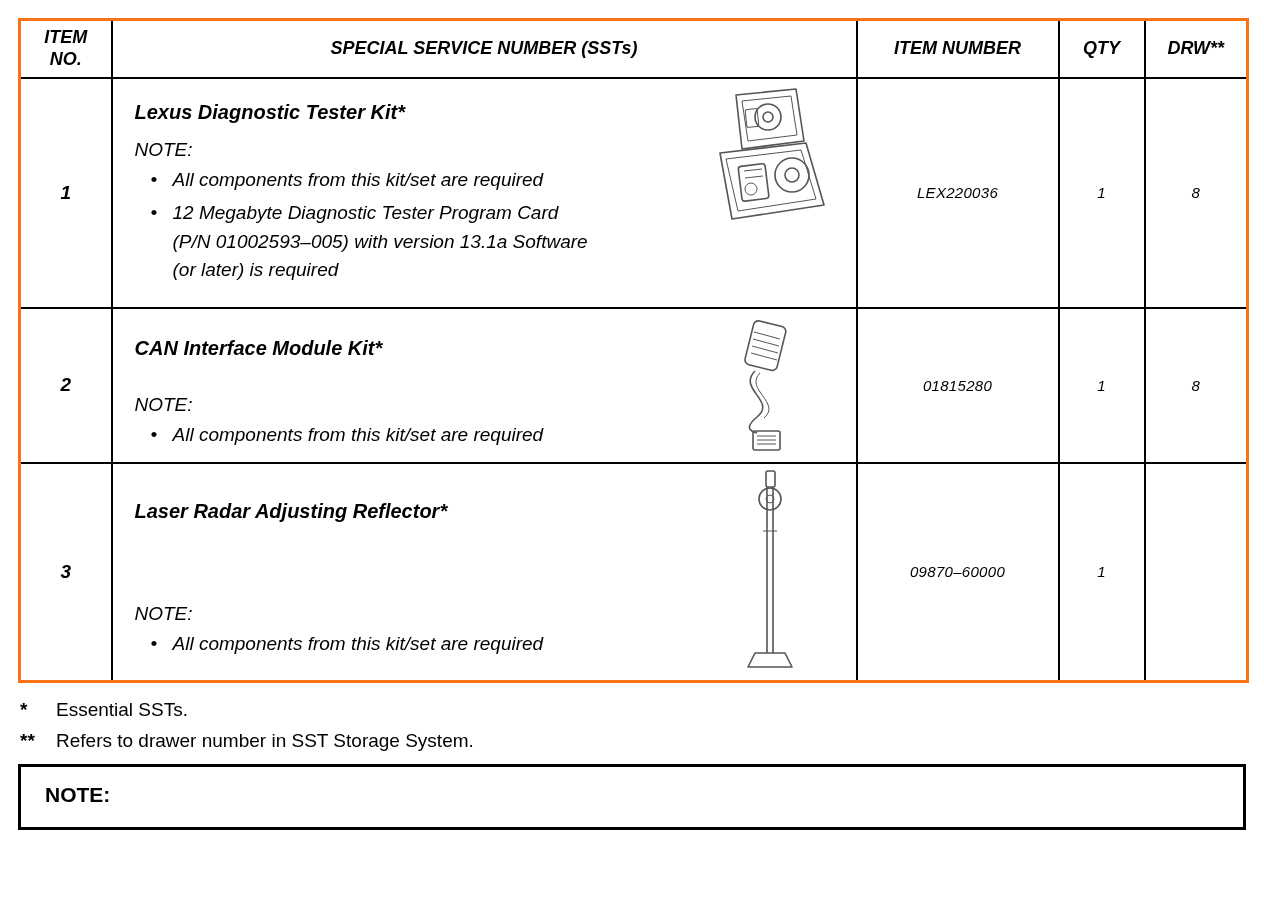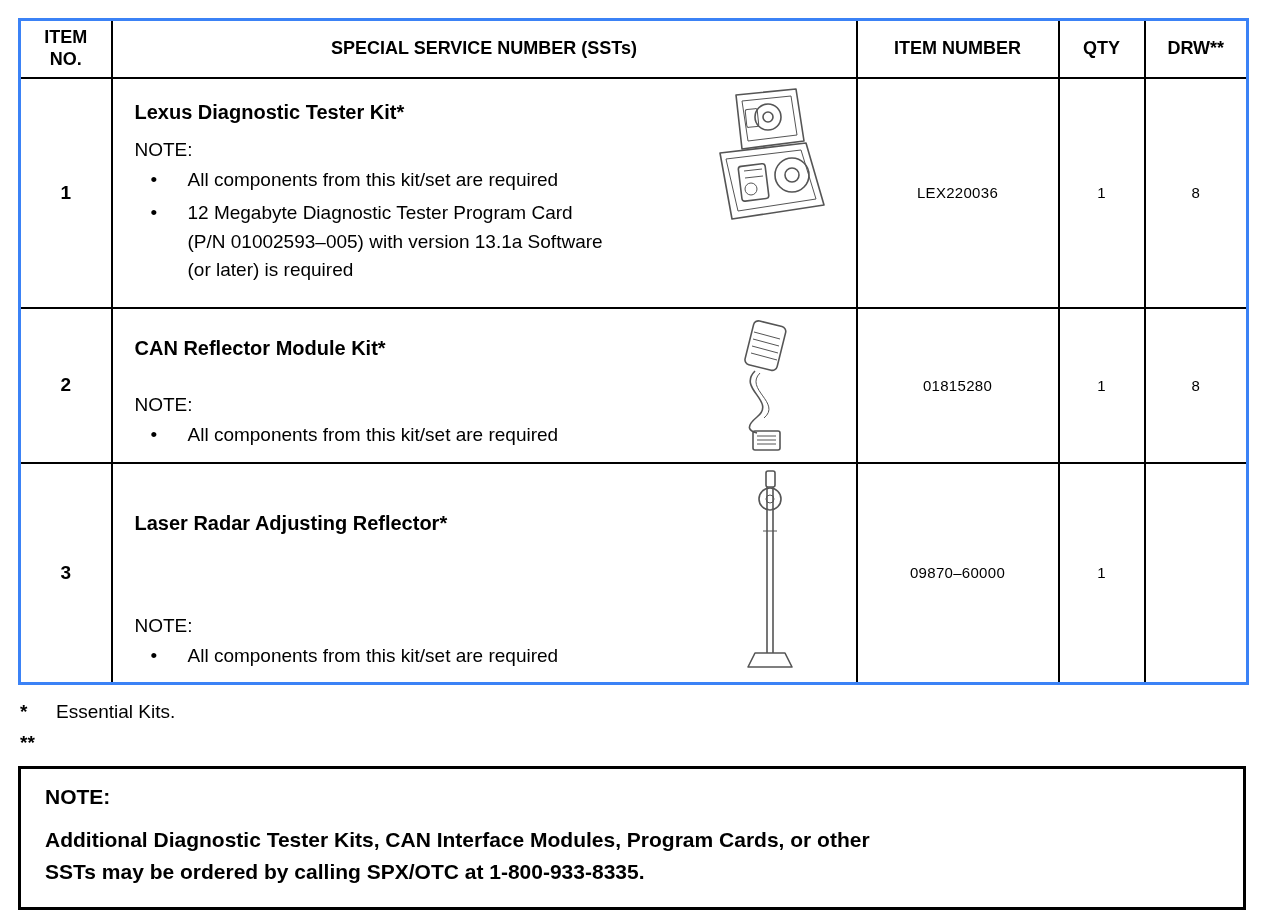--- a/index.html
+++ b/index.html
@@ -11,21 +11,22 @@
     color: #000;
     overflow: hidden;
   }
   .page { padding: 18px 18px 0 18px; }
 
   
   table.sst {
     border-collapse: collapse;
     table-layout: fixed;
     width: 1228px;
-    border: 3px solid #3b82f6;
+    border: 3px solid #f97316;
+    font-style: italic;
   }
   .sst th, .sst td { border: 2px solid #000; }
 
   .sst thead th {
     height: 58px;
     font-size: 18px;
     font-weight: bold;
     text-align: center;
     vertical-align: middle;
     line-height: 1.2;
@@ -51,27 +52,27 @@
   }
 
   tr.r1 { height: 230px; }
   tr.r2 { height: 155px; }
   tr.r3 { height: 219px; }
 
   .title { font-size: 20px; font-weight: bold; }
   .note-label { font-size: 19px; }
   .bullet { display: flex; font-size: 19px; line-height: 1.5; margin-top: 5px; }
   .bullet .bm { flex: none; width: 22px; margin-left: 16px; }
-  .bullet .bt { white-space: pre-line; padding-right: 160px; margin-left: 15px; }
+  .bullet .bt { white-space: pre-line; padding-right: 160px; }
 
   tr.r1 .title { margin-top: 22px; }
   tr.r1 .note-label { margin-top: 15px; }
   tr.r2 .title { margin-top: 28px; }
   tr.r2 .note-label { margin-top: 34px; }
-  tr.r3 .title { margin-top: 48px; }
+  tr.r3 .title { margin-top: 36px; }
   tr.r3 .note-label { margin-top: 80px; }
 
   
   .tool-image { position: absolute; }
   .img-kit       { left: 585px; top: 8px;  width: 138px; height: 152px; }
   .img-module    { left: 606px; top: 10px; width: 88px;  height: 136px; }
   .img-reflector { left: 630px; top: 5px;  width: 56px;  height: 208px; }
   .tool-image svg { width: 100%; height: 100%; display: block; }
 
   
@@ -155,21 +156,21 @@
           </div>
         </td>
         <td class="c-part">LEX220036</td>
         <td class="c-qty">1</td>
         <td class="c-drw">8</td>
       </tr>
 
       <tr class="r2">
         <td class="c-item">2</td>
         <td class="c-sst">
-          <div class="title">CAN Reflector Module Kit*</div>
+          <div class="title">CAN Interface Module Kit*</div>
           <div class="note-label">NOTE:</div>
           <div class="bullet">
             <span class="bm">•</span>
             <span class="bt">All components from this kit/set are required</span>
           </div>
           <div class="tool-image img-module">
             <svg viewBox="0 0 88 136" xmlns="http://www.w3.org/2000/svg">
               <g fill="none" stroke="#555" stroke-width="1.6" stroke-linejoin="round">
                 <rect x="30" y="4" width="33" height="45" rx="5" transform="rotate(14 46 26)"></rect>
                 <path d="M35 13 l26 7 M34 20 l26 7 M33 27 l26 7 M32 34 l26 7" stroke-width="1"></path>
@@ -212,26 +213,25 @@
         <td class="c-qty">1</td>
         <td class="c-drw"></td>
       </tr>
 
     </tbody>
   </table>
 
   <div class="footnotes">
     <div class="footnote">
       <span class="fn-marker">*</span>
-      <span class="fn-text">Essential Kits.</span>
+      <span class="fn-text">Essential SSTs.</span>
     </div>
     <div class="footnote">
       <span class="fn-marker">**</span>
+      <span class="fn-text">Refers to drawer number in SST Storage System.</span>
     </div>
   </div>
 
   <div class="note-box">
     <div class="note-box-label">NOTE:</div>
-    <div class="note-box-text">Additional Diagnostic Tester Kits, CAN Interface Modules, Program Cards, or other
-SSTs may be ordered by calling SPX/OTC at 1-800-933-8335.</div>
   </div>
 
 </div>
 
 </body></html>

